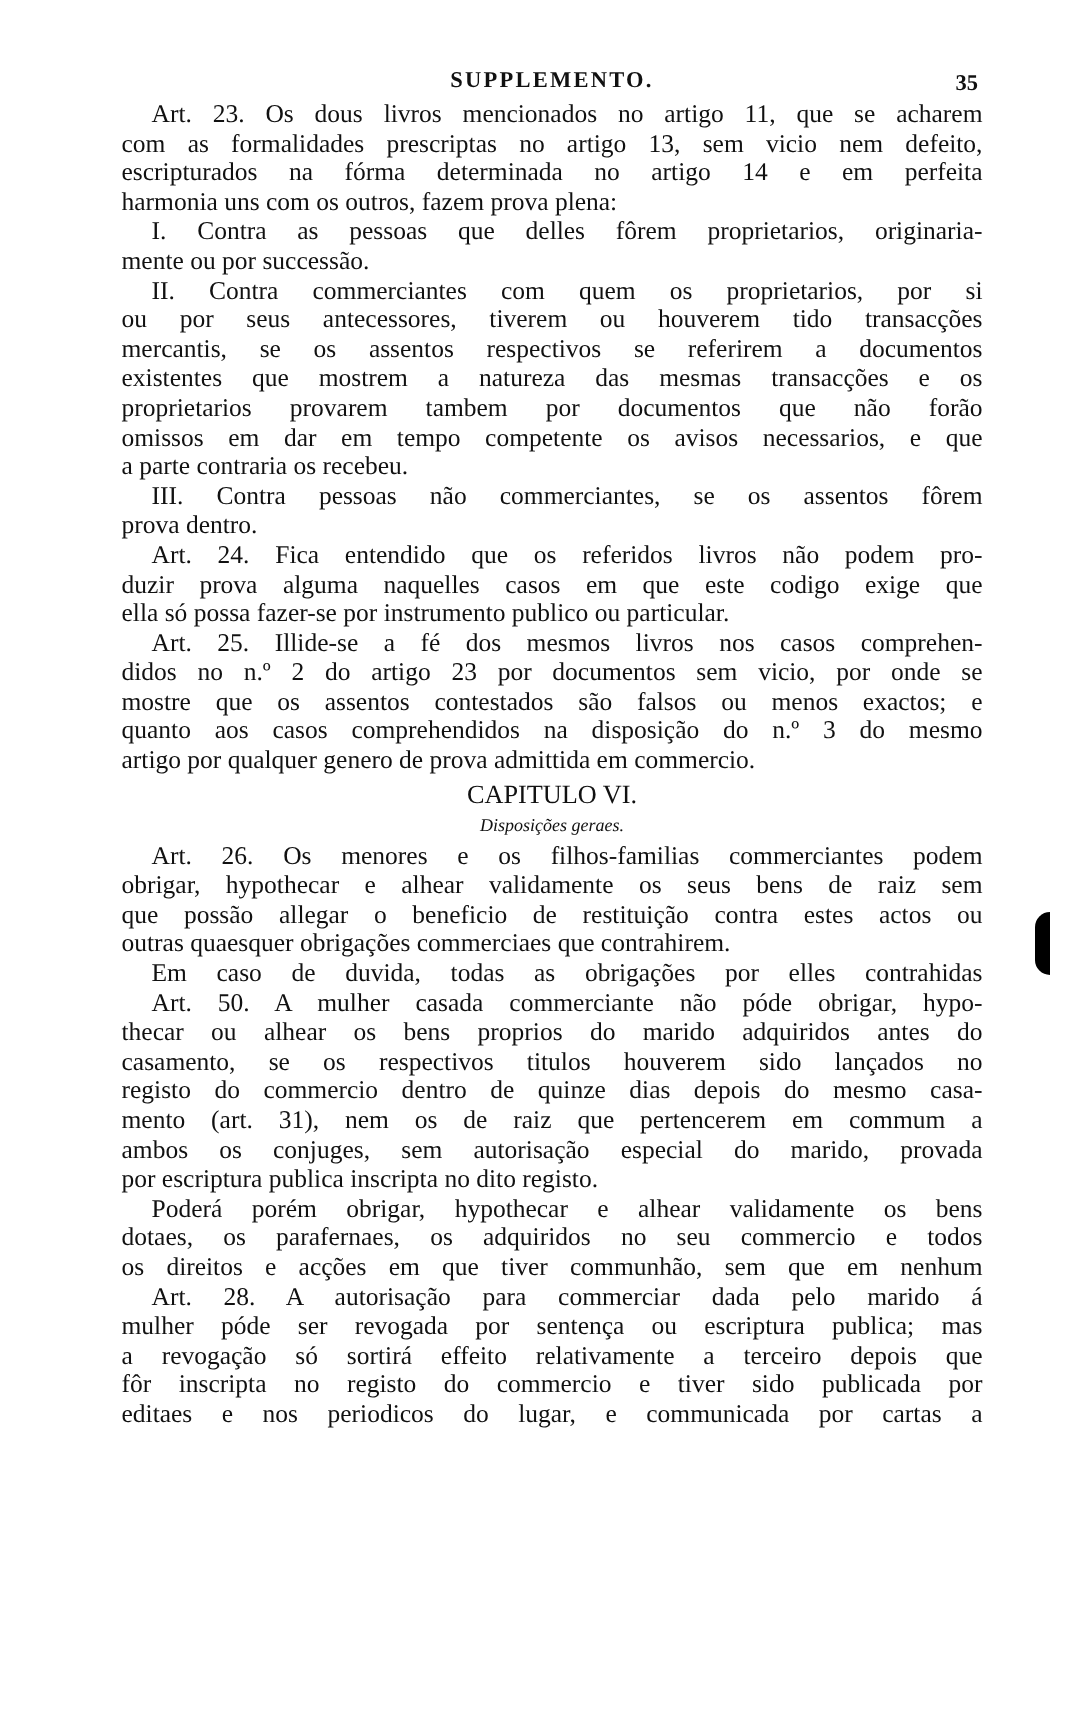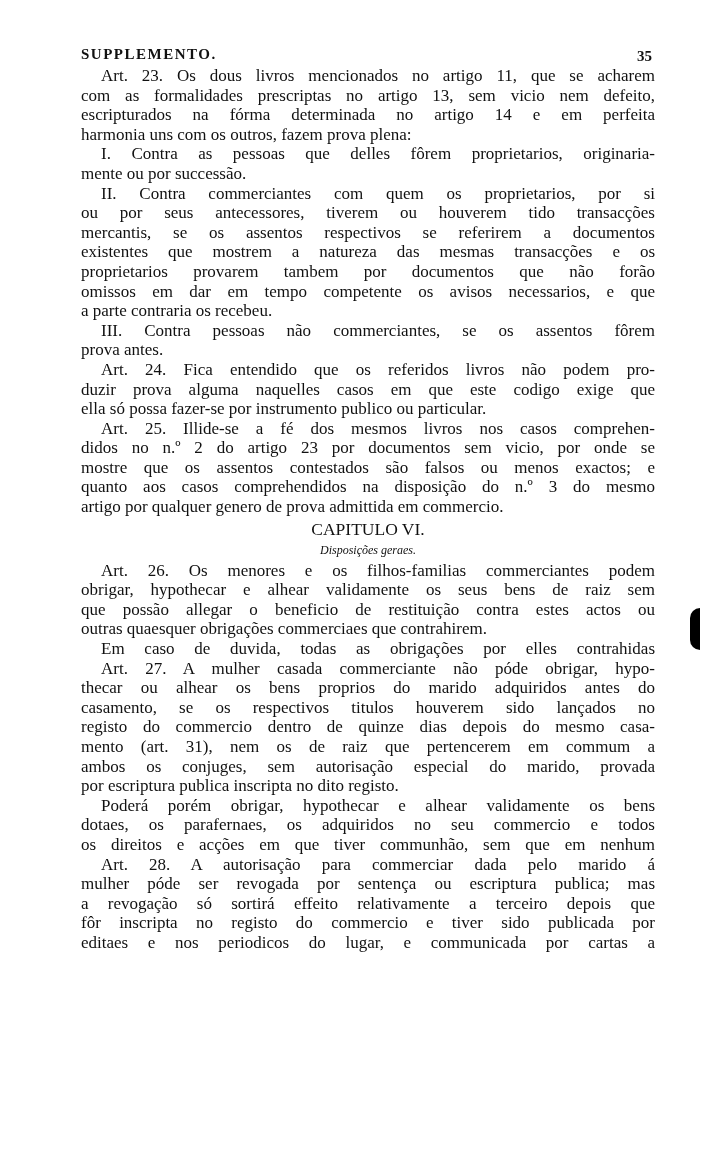--- a/index.html
+++ b/index.html
@@ -1,20 +1,20 @@
 <!DOCTYPE html>
 <html><head>
 <meta charset="utf-8">
 <style>
   html, body { margin: 0; padding: 0; background: #ffffff; }
   body { width: 725px; height: 1150px; position: relative; overflow: hidden;
          font-family: "Liberation Serif", "DejaVu Serif", serif; color: #111; }
   .page { position: absolute; left: 81px; top: 44px; width: 574px; }
   .running-head { position: relative; height: 22px; font-size: 15px; font-weight: bold; letter-spacing: 1.5px; }
-  .running-head .title { position: absolute; left: 0; right: 0; top: 2px; }
+  .running-head .title { position: absolute; left: 0; right: 0; text-align: center; top: 2px; }
   .running-head .pageno { position: absolute; right: 3px; top: 4px; letter-spacing: 0; }
   .line { display: block; white-space: nowrap; height: 19.6px; line-height: 19.6px; font-size: 17px;
           text-align: justify; text-align-last: justify; }
   .line.last { text-align-last: left; }
   .indent { padding-left: 20px; }
   .center { text-align: center; text-align-last: center !important; }
   .chapter { font-size: 17.5px; height: 21px; line-height: 21px; margin-top: 2px; }
   .subtitle { font-style: italic; font-size: 12px; height: 21px; line-height: 21px; }
   .margin-mark { position: absolute; left: 690px; top: 608px; width: 10px; height: 42px;
                  background: #000; border-radius: 10px 0 0 10px; }
@@ -42,21 +42,21 @@
         <span class="line indent">II. Contra commerciantes com quem os proprietarios, por si</span>
         <span class="line">ou por seus antecessores, tiverem ou houverem tido transacções</span>
         <span class="line">mercantis, se os assentos respectivos se referirem a documentos</span>
         <span class="line">existentes que mostrem a natureza das mesmas transacções e os</span>
         <span class="line">proprietarios provarem tambem por documentos que não forão</span>
         <span class="line">omissos em dar em tempo competente os avisos necessarios, e que</span>
         <span class="line last">a parte contraria os recebeu.</span>
       </div>
       <div>
         <span class="line indent">III. Contra pessoas não commerciantes, se os assentos fôrem</span>
-        <span class="line last">prova antes.</span>
+        <span class="line last">prova dentro.</span>
       </div>
       <div>
         <span class="line indent">Art. 24. Fica entendido que os referidos livros não podem pro-</span>
         <span class="line">duzir prova alguma naquelles casos em que este codigo exige que</span>
         <span class="line last">ella só possa fazer-se por instrumento publico ou particular.</span>
       </div>
       <div>
         <span class="line indent">Art. 25. Illide-se a fé dos mesmos livros nos casos comprehen-</span>
         <span class="line">didos no n.º 2 do artigo 23 por documentos sem vicio, por onde se</span>
         <span class="line">mostre que os assentos contestados são falsos ou menos exactos; e</span>
@@ -68,21 +68,21 @@
       <div>
         <span class="line indent">Art. 26. Os menores e os filhos-familias commerciantes podem</span>
         <span class="line">obrigar, hypothecar e alhear validamente os seus bens de raiz sem</span>
         <span class="line">que possão allegar o beneficio de restituição contra estes actos ou</span>
         <span class="line last">outras quaesquer obrigações commerciaes que contrahirem.</span>
       </div>
       <div>
         <span class="line indent">Em caso de duvida, todas as obrigações por elles contrahidas</span>
       </div>
       <div>
-        <span class="line indent">Art. 27. A mulher casada commerciante não póde obrigar, hypo-</span>
+        <span class="line indent">Art. 50. A mulher casada commerciante não póde obrigar, hypo-</span>
         <span class="line">thecar ou alhear os bens proprios do marido adquiridos antes do</span>
         <span class="line">casamento, se os respectivos titulos houverem sido lançados no</span>
         <span class="line">registo do commercio dentro de quinze dias depois do mesmo casa-</span>
         <span class="line">mento (art. 31), nem os de raiz que pertencerem em commum a</span>
         <span class="line">ambos os conjuges, sem autorisação especial do marido, provada</span>
         <span class="line last">por escriptura publica inscripta no dito registo.</span>
       </div>
       <div>
         <span class="line indent">Poderá porém obrigar, hypothecar e alhear validamente os bens</span>
         <span class="line">dotaes, os parafernaes, os adquiridos no seu commercio e todos</span>

